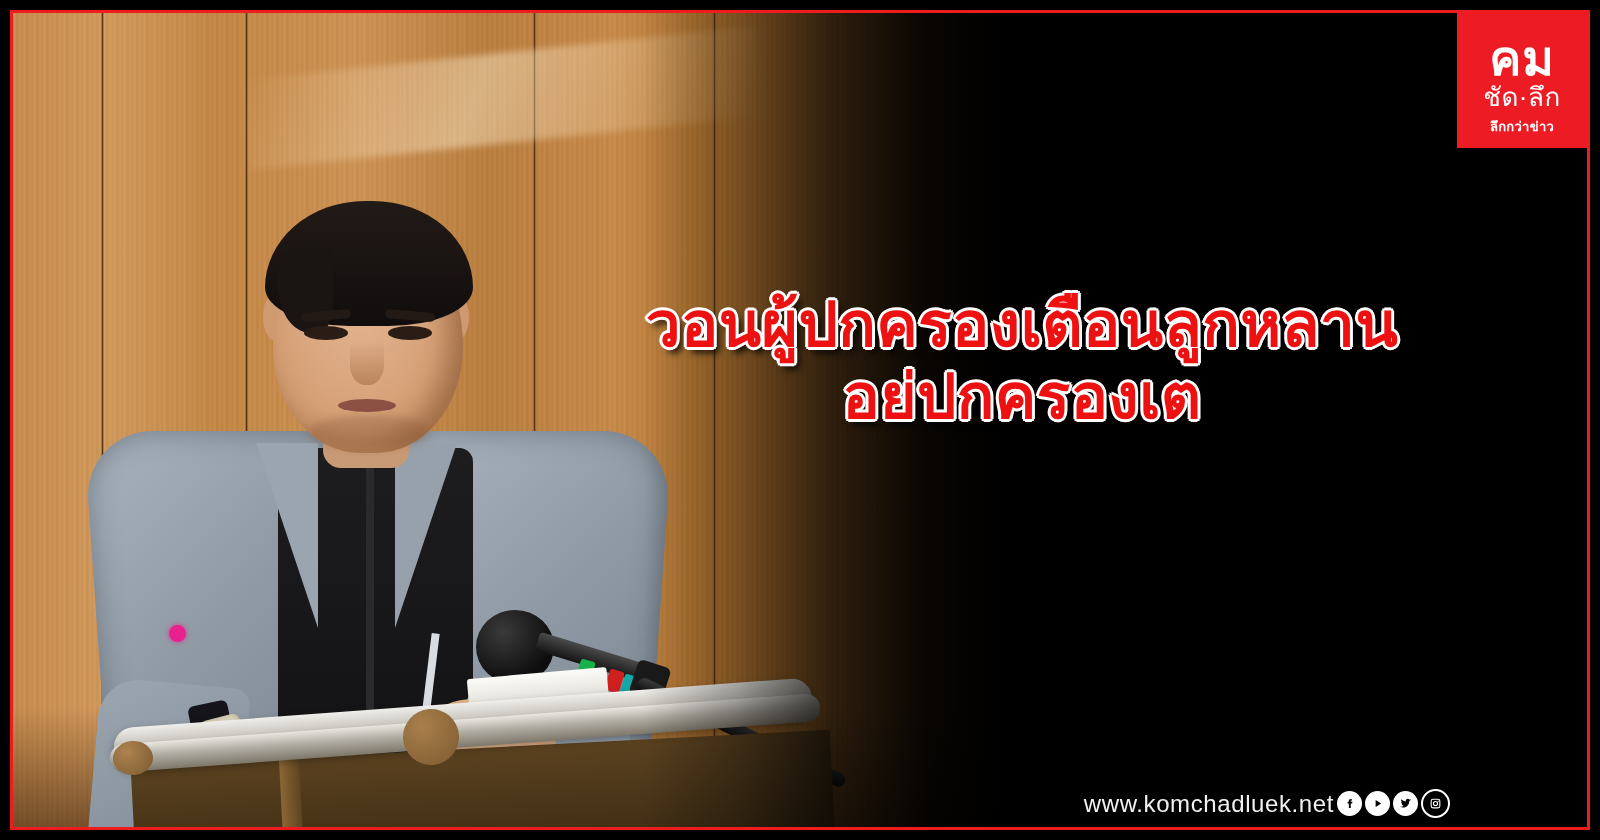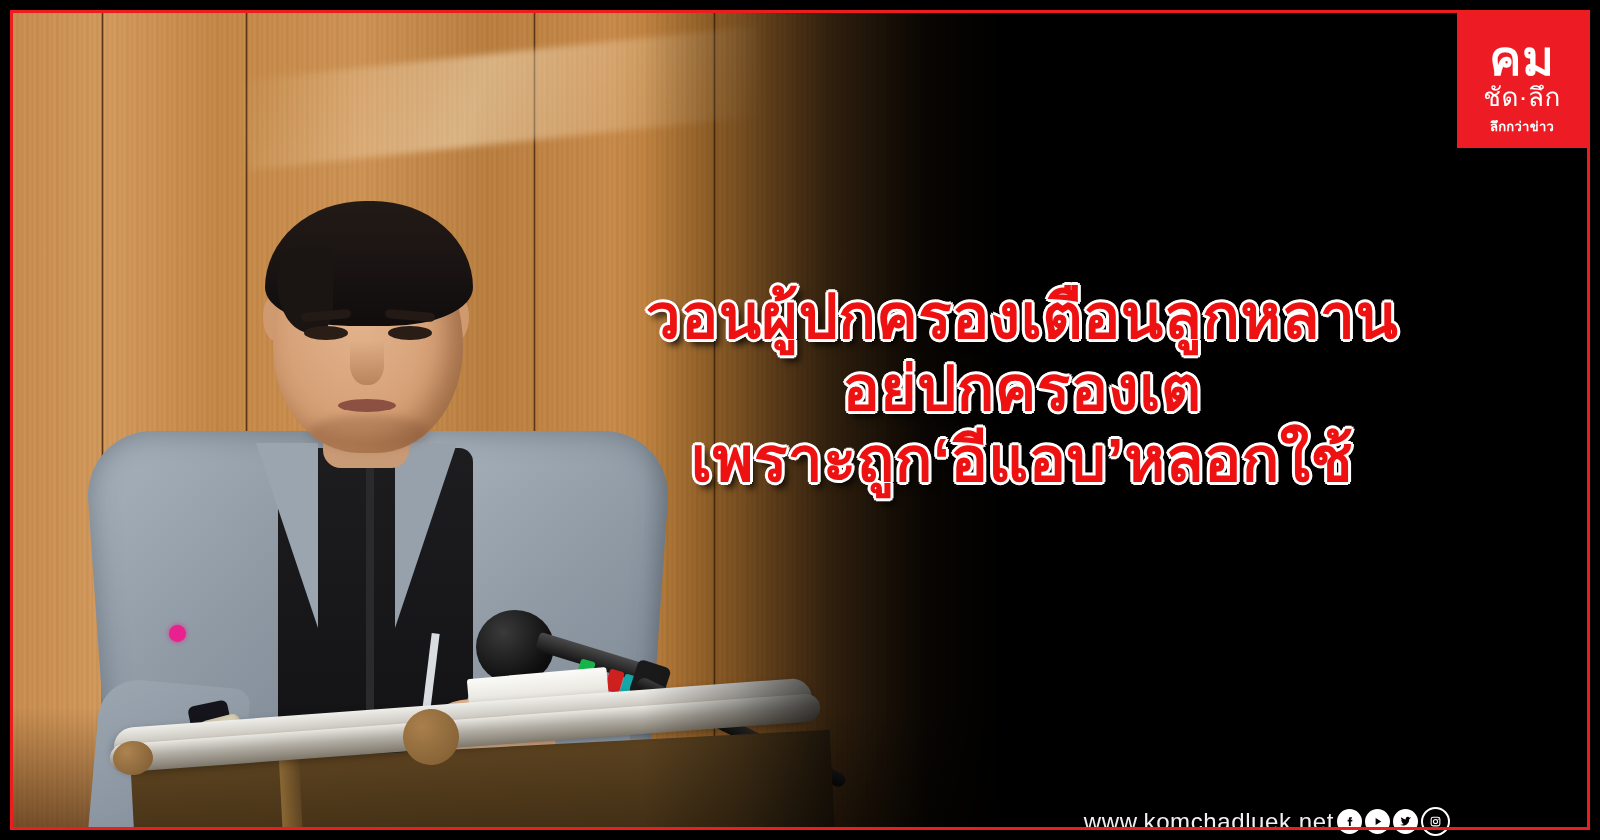--- a/index.html
+++ b/index.html
@@ -268,21 +268,21 @@
   .paper{
     position:absolute;left:455px;top:660px;width:140px;height:34px;
     background:linear-gradient(180deg,#fbfbf8,#dedbd2);transform:rotate(-5deg);
     border-radius:3px;
   }
 
   
   .headline{
     position:absolute;
     right:78px;
-    top:284px;
+    top:292px;
     width:1000px;
     text-align:center;
     z-index:30;
   }
   .hl{
     display:block;
     color:#ee1111;
     font-weight:700;
     line-height:1.06;
     letter-spacing:.5px;
@@ -314,21 +314,21 @@
   .logo-sub{
     color:#fff;font-size:26px;font-weight:400;line-height:1.05;margin-top:2px;letter-spacing:.5px;
   }
   .logo-tag{
     color:#fff;font-size:13px;font-weight:700;margin-top:5px;letter-spacing:.3px;
   }
 
   
   .footer{
     position:absolute;
-    right:150px;bottom:4px;
+    right:150px;bottom:22px;
     display:flex;align-items:center;gap:3px;
     z-index:50;
   }
   .site{
     color:#f1f1f1;font-size:24px;letter-spacing:.6px;
     text-shadow:0 1px 3px rgba(0,0,0,.9);
   }
   .soc{
     width:25px;height:25px;border-radius:50%;
     display:flex;align-items:center;justify-content:center;
@@ -410,21 +410,20 @@
     <div class="podium-rail"></div>
     <div class="podium-knob"></div>
     <div class="podium-cap"></div>
 
     <div class="fade"></div>
   </div>
 
   <div class="headline">
     <span class="hl l1">วอนผู้ปกครองเตือนลูกหลาน</span>
     <span class="hl l2">อย่ปกครองเต</span>
-    <span class="hl l3">เพราะถูก‘อีแอบ’หลอกใช้</span>
   </div>
 
   <div class="logo">
     <div class="logo-main">คม</div>
     <div class="logo-sub">ชัด·ลึก</div>
     <div class="logo-tag">ลึกกว่าข่าว</div>
   </div>
 
   <div class="footer">
     <span class="site">www.komchadluek.net</span>

